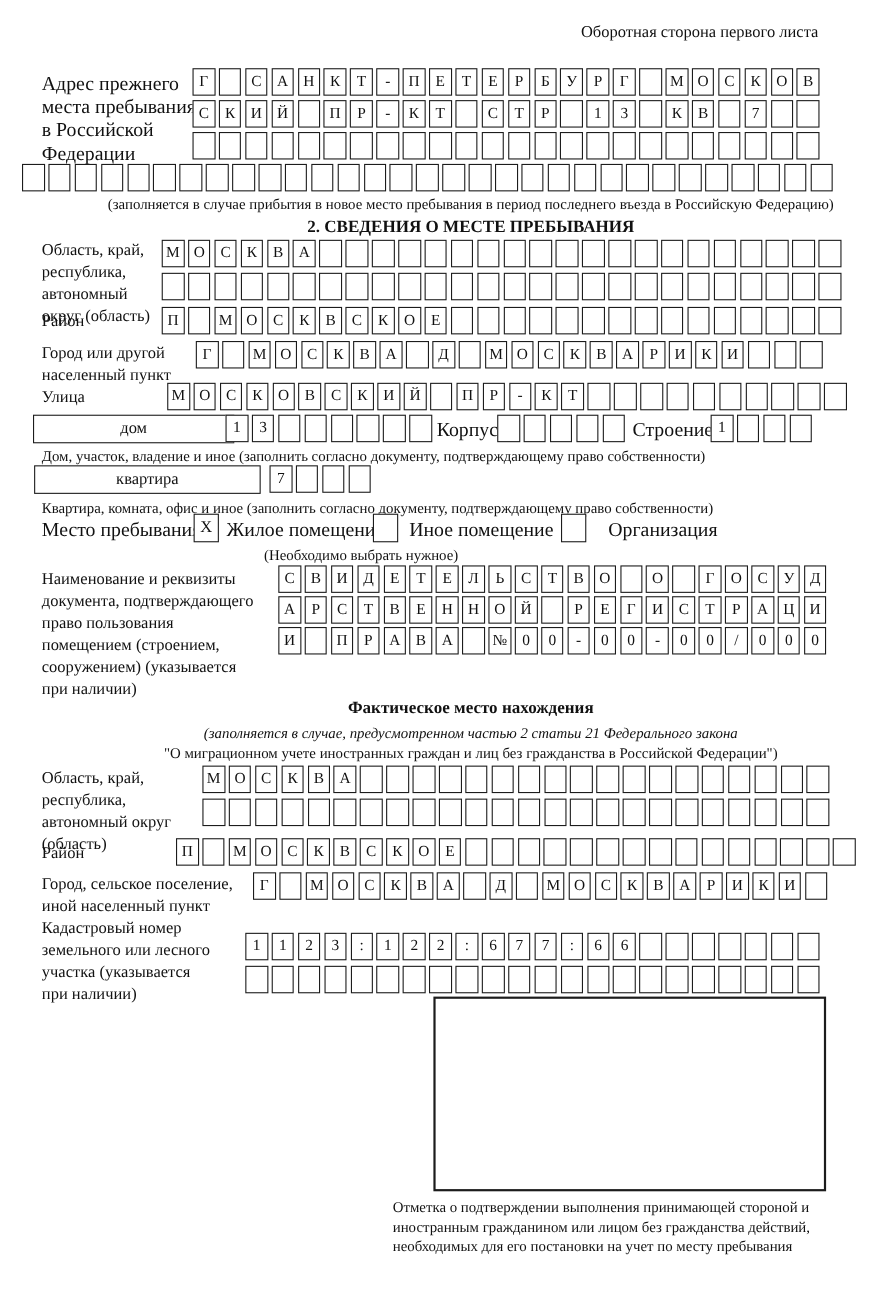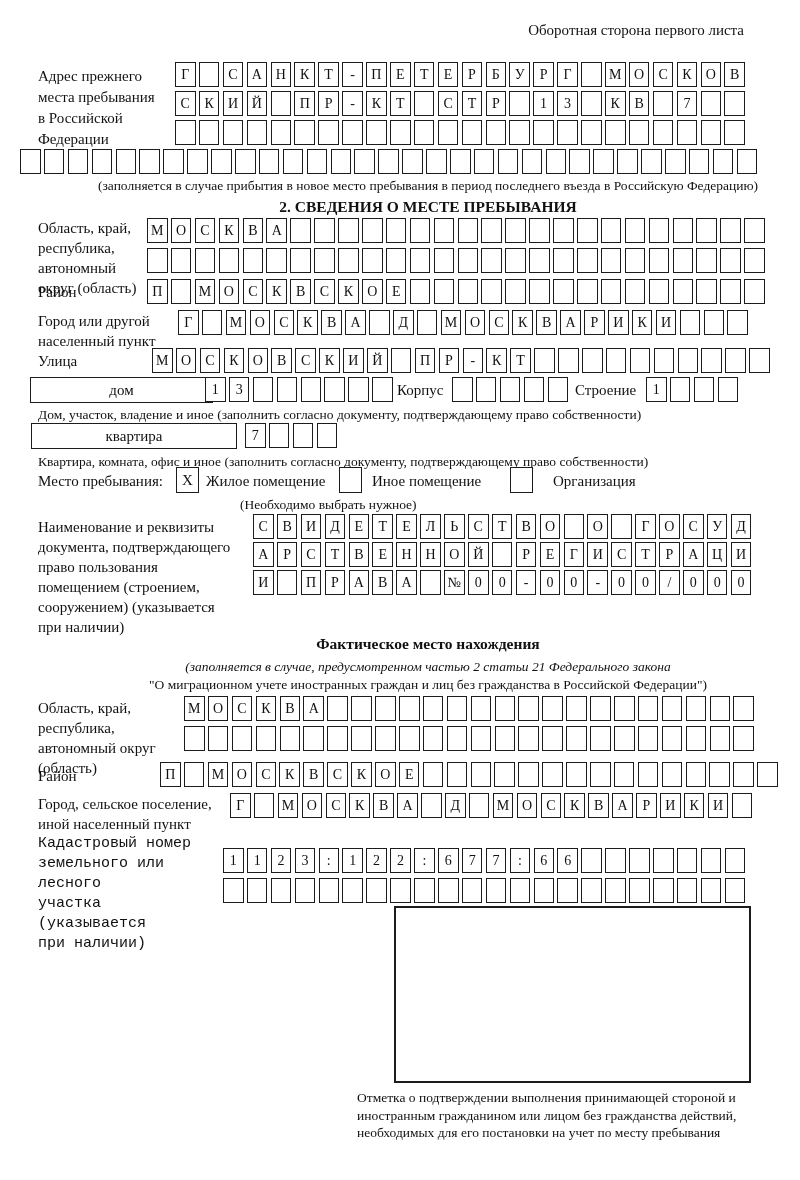--- a/index.html
+++ b/index.html
@@ -1,21 +1,21 @@
 <!DOCTYPE html>
 <html><head>
 <meta charset="utf-8">
 <style>
   html,body{margin:0;padding:0;background:#888;}
   .page{
     position:relative;width:800px;height:1180px;background:#ffffff;margin:0 auto;
     font-family:"Liberation Serif","DejaVu Serif",serif;color:#111;overflow:hidden;
   }
   .abs{position:absolute;}
-  .lbl{font-size:15px;line-height:21px;white-space:pre-line;}
+  .lbl{font-size:18px;line-height:21px;white-space:pre-line;}
   .lbl-tight{font-size:15px;line-height:20px;white-space:pre-line;}
   .cap{font-size:13.5px;line-height:17px;}
   .center{width:800px;left:0;text-align:center;padding-left:28px;}
   .bold{font-weight:bold;}
   .cellrow{display:flex;gap:3.4px;}
   .cell{
     width:20.5px;height:25px;box-sizing:border-box;border:1.7px solid #1c1c1c;
     display:flex;align-items:center;justify-content:center;
     font-size:14px;line-height:1;flex:0 0 auto;background:#fff;
   }
@@ -538,21 +538,21 @@
       <span class="cell">К</span>
       <span class="cell">В</span>
       <span class="cell">А</span>
       <span class="cell">Р</span>
       <span class="cell">И</span>
       <span class="cell">К</span>
       <span class="cell">И</span>
       <span class="cell"></span>
     </div>
 
-  <div class="abs lbl-tight" style="top:834px;left:38px;width:180px;font-family:Liberation Mono, monospace;">Кадастровый номер
+  <div class="abs lbl-tight" style="top:834px;left:38px;width:180px;">Кадастровый номер
 земельного или лесного
 участка (указывается
 при наличии)</div>
   <div class="abs cellrow" style="top:848px;left:223px;">
       <span class="cell">1</span>
       <span class="cell">1</span>
       <span class="cell">2</span>
       <span class="cell">3</span>
       <span class="cell">:</span>
       <span class="cell">1</span>

